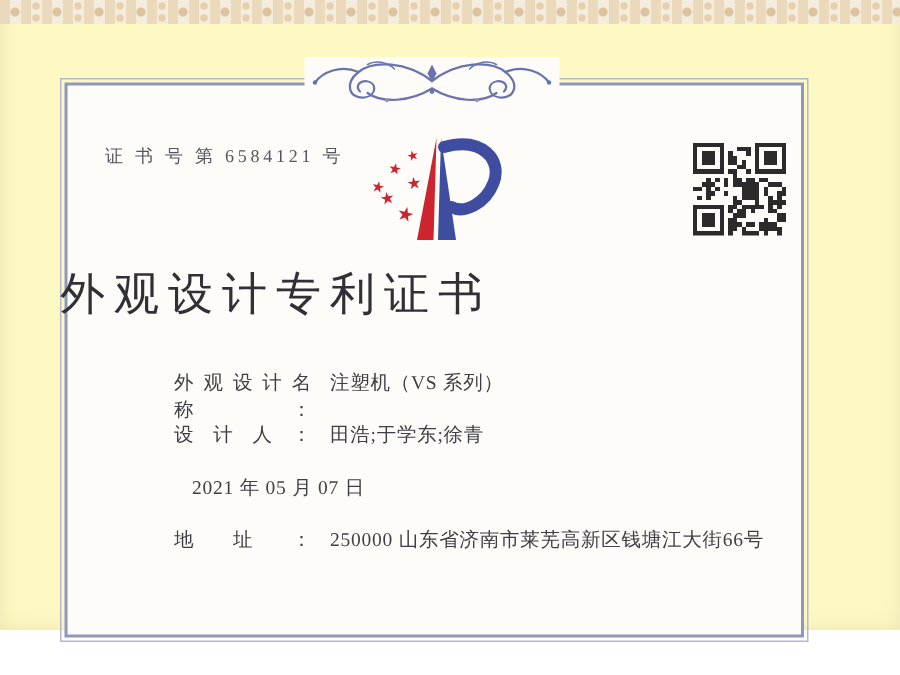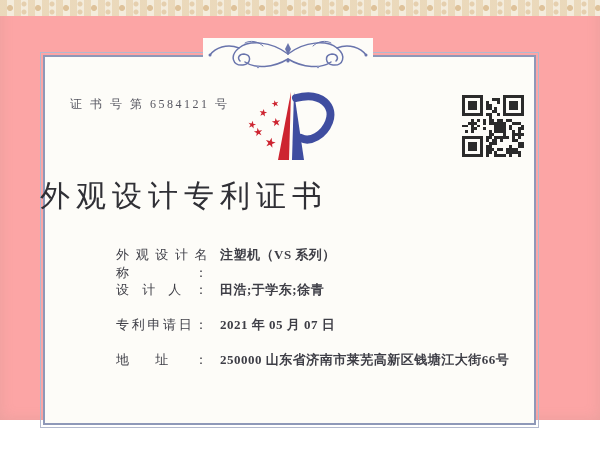--- a/index.html
+++ b/index.html
@@ -1,18 +1,18 @@
 <!DOCTYPE html>
 <html><head>
 <meta charset="utf-8">
 <style>
   html,body{margin:0;padding:0;}
   body{width:600px;height:450px;overflow:hidden;
        font-family:"Liberation Serif","DejaVu Serif",serif;}
-  .page{position:relative;width:600px;height:420px;background:#fca5a5;
+  .page{position:relative;width:600px;height:420px;background:#fef9c3;
         box-shadow:inset 0 0 14px rgba(150,140,120,.18);}
   
   .top-band{position:absolute;left:0;top:0;width:600px;height:16px;
     background-color:#f4ecdc;
     background-image:
       radial-gradient(circle at 10px 8px, rgba(201,152,88,.50) 0 2.5px, transparent 3.5px),
       radial-gradient(circle at 24px 4px, rgba(201,152,88,.35) 0 2px, transparent 3px),
       radial-gradient(circle at 24px 12px, rgba(201,152,88,.35) 0 2px, transparent 3px),
       repeating-linear-gradient(90deg, rgba(214,172,110,.30) 0 7px, rgba(244,236,220,0) 7px 14px);
     background-size:28px 16px,28px 16px,28px 16px,28px 16px;}
@@ -32,21 +32,21 @@
   .qr{position:absolute;left:462px;top:95px;width:62px;height:62px;}
   
   .title{position:absolute;left:40px;top:176px;width:497px;
          font-size:30px;color:#303036;letter-spacing:6px;font-weight:500;}
   
   .fields{position:absolute;left:72px;top:246px;width:470px;font-size:13px;color:#3e3e46;}
   .field-row{display:flex;align-items:baseline;height:14px;margin-bottom:21px;
              letter-spacing:.5px;margin-left:44px;}
   .field-label{display:inline-block;width:92px;flex:0 0 92px;
                text-align:justify;text-align-last:justify;text-justify:inter-character;}
-  .field-value{margin-left:12px;white-space:nowrap;font-weight:bold;}
+  .field-value{margin-left:12px;white-space:nowrap;}
   svg{display:block;}
 </style>
 </head>
 <body>
 
 <div class="page">
 
   <div class="top-band"></div>
 
   <div class="frame">
@@ -246,21 +246,20 @@
   <div class="fields">
     <div class="field-row">
       <span class="field-label">外观设计名称：</span>
       <span class="field-value">注塑机（VS 系列）</span>
     </div>
     <div class="field-row">
       <span class="field-label">设计人：</span>
       <span class="field-value">田浩;于学东;徐青</span>
     </div>
     <div class="field-row">
-      <span class="field-label">专利申请日：</span>
       <span class="field-value">2021 年 05 月 07 日</span>
     </div>
     <div class="field-row">
       <span class="field-label">地址：</span>
       <span class="field-value">250000 山东省济南市莱芜高新区钱塘江大街66号</span>
     </div>
   </div>
 
 </div>
 

